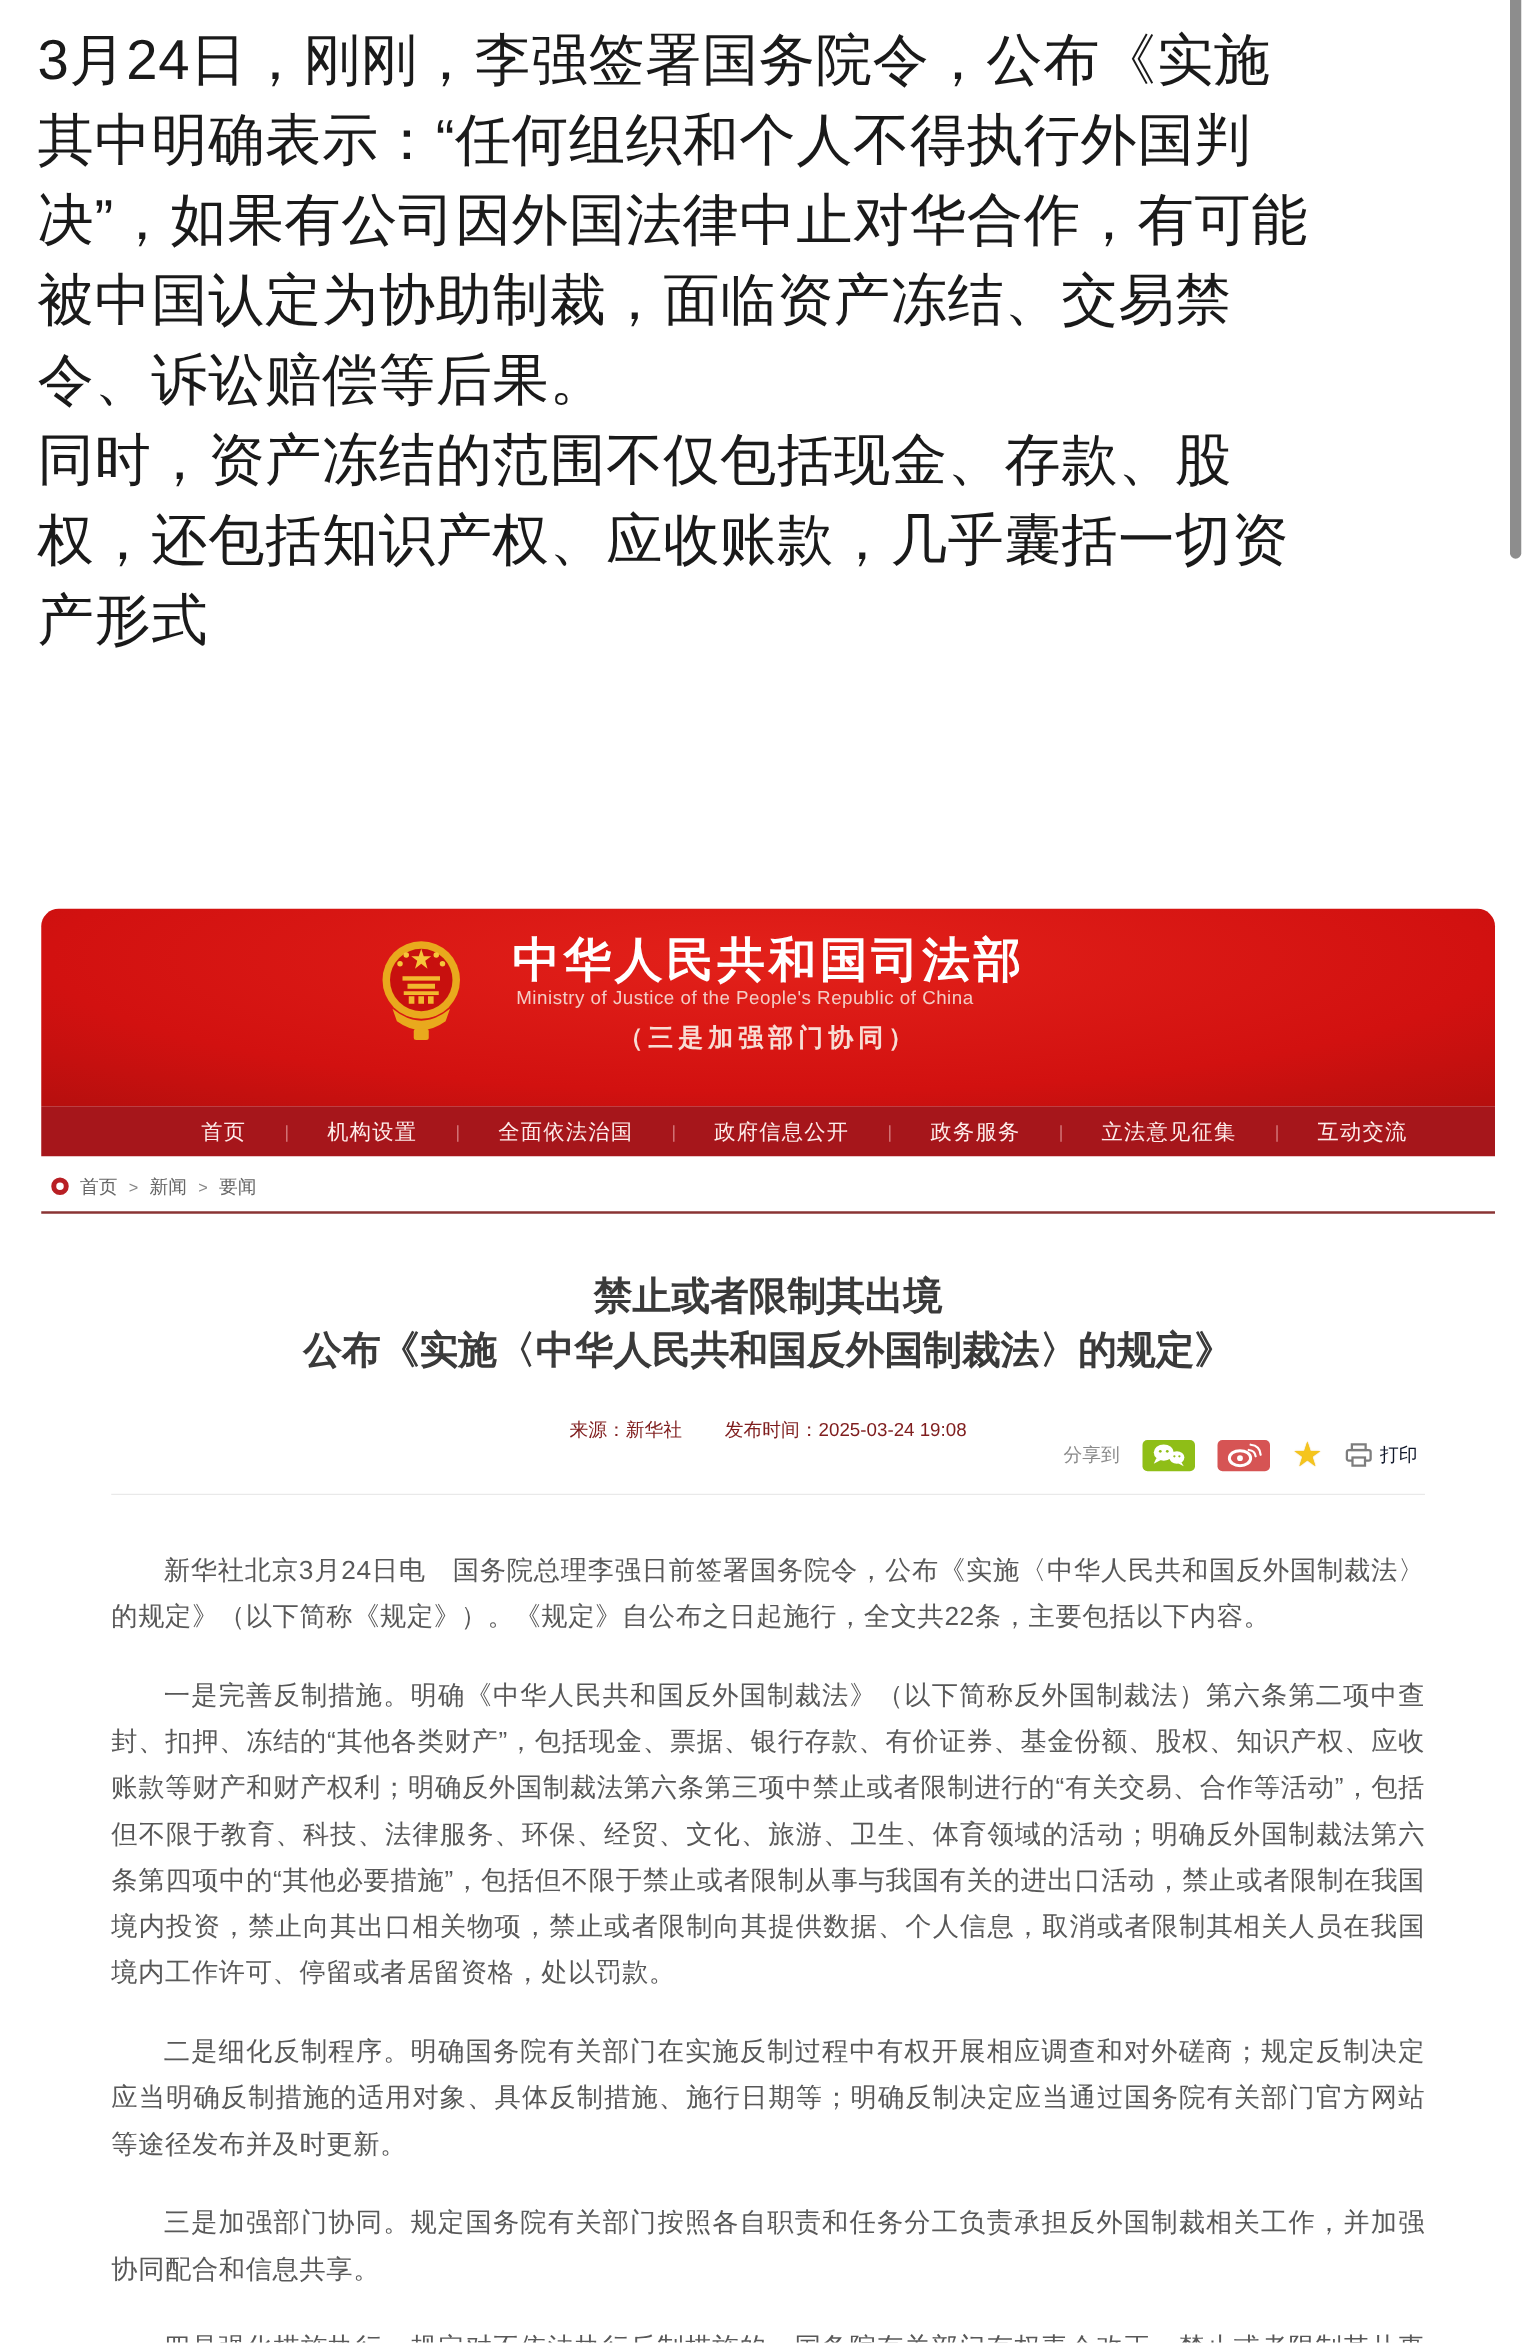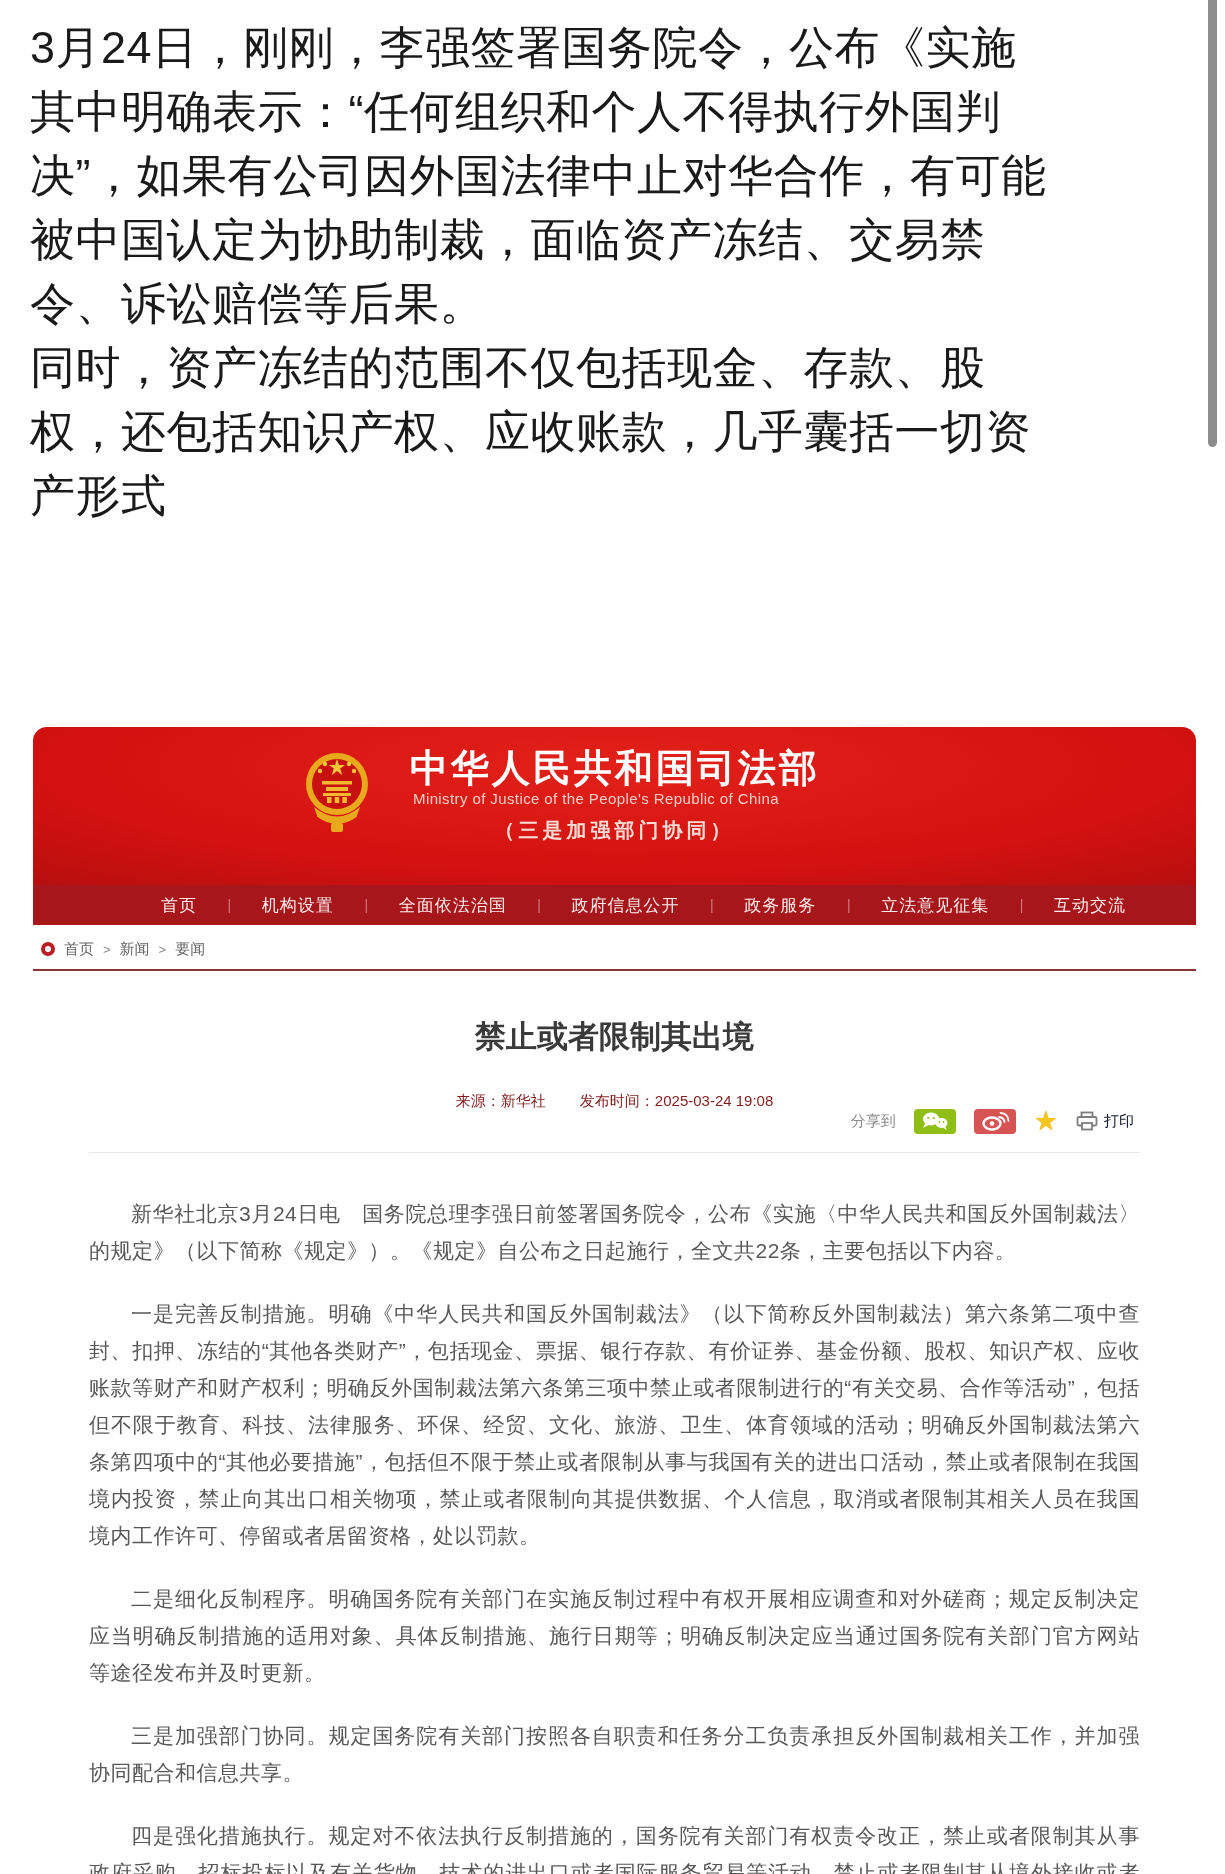--- a/index.html
+++ b/index.html
@@ -127,20 +127,21 @@
       <span class="crumb-link">首页</span>
       <span class="crumb-sep">&gt;</span>
       <span class="crumb-link">新闻</span>
       <span class="crumb-sep">&gt;</span>
       <span class="crumb-link">要闻</span>
     </div>
     <div class="crumb-line"></div>
 
     <article>
       <div class="title-line first">禁止或者限制其出境</div>
+      <div class="title-line">公布《实施〈中华人民共和国反外国制裁法〉的规定》</div>
 
       <div class="meta">
         <span>来源：新华社</span>
         <span>发布时间：2025-03-24 19:08</span>
       </div>
 
       <div class="share-row">
         <span>分享到</span>
         <span class="badge wechat">
           <svg width="30" height="20" viewBox="0 0 30 20">

